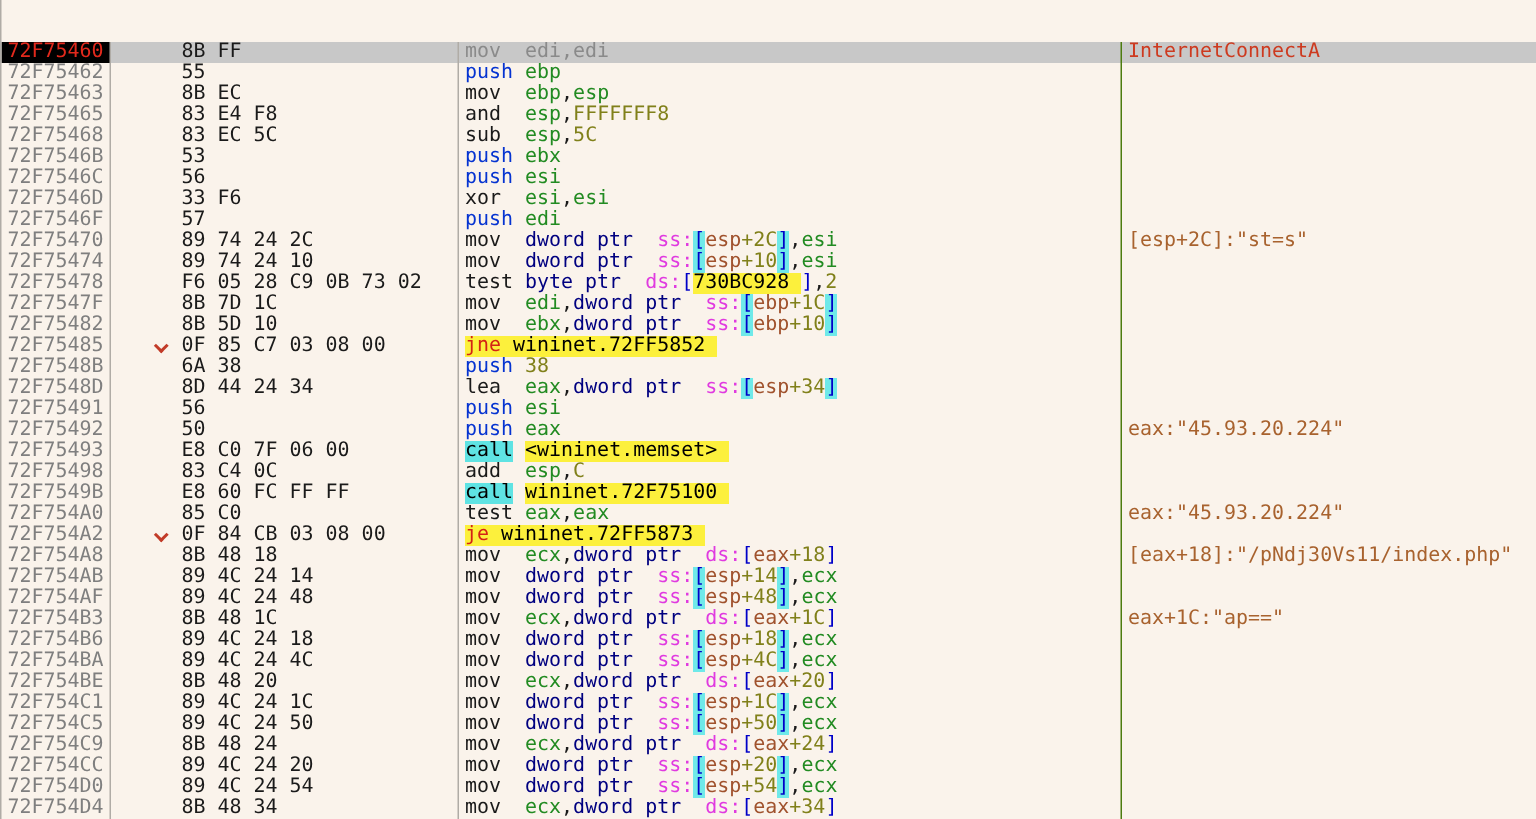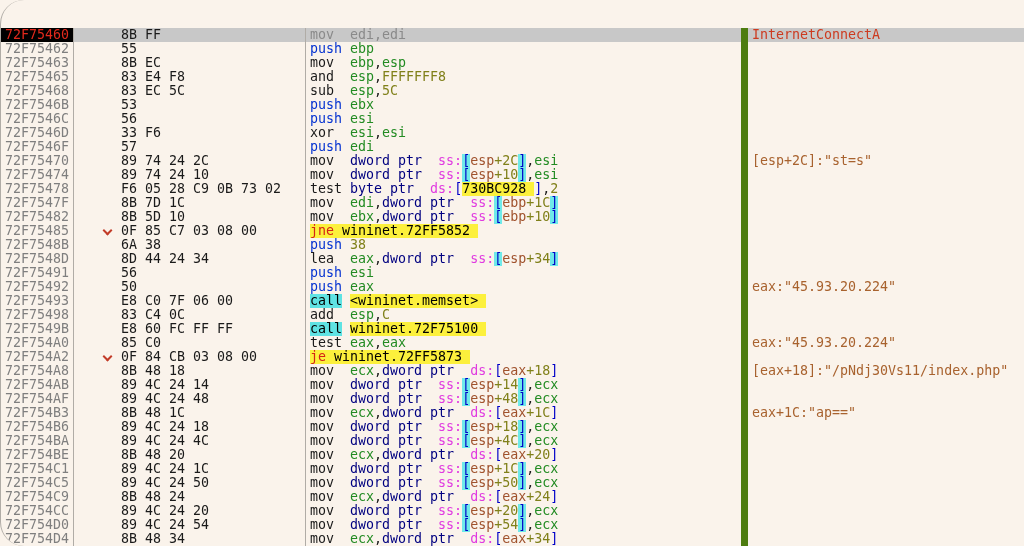--- a/index.html
+++ b/index.html
@@ -1,26 +1,26 @@
 <!DOCTYPE html>
 <html><head>
 <meta charset="utf-8">
 <style>
   html,body{margin:0;padding:0;background:#faf3eb;}
   .view{
     width:1024px;height:546px;overflow:hidden;background:#faf3eb;
     font-family:"DejaVu Sans Mono","Liberation Mono",monospace;
     font-size:13.3px;line-height:14px;white-space:pre;
-    border-left:1px solid #b0aca6;box-sizing:border-box;border-radius:24px;
+    border-left:1px solid #b0aca6;box-sizing:border-box;
   }
   .row{display:flex;height:14px;}
   .cell{box-sizing:border-box;overflow:hidden;flex-shrink:0;}
   .addr{width:73px;padding-left:4px;color:#7f7f7f;border-right:1px solid #b0aca6;}
   .bytes{width:232px;padding-left:47px;color:#1a1a1a;border-right:1px solid #b0aca6;position:relative;}
-  .disasm{width:442px;padding-left:4px;color:#1a1a1a;border-right:7px solid #4d7c0f;}
+  .disasm{width:442px;padding-left:4px;color:#1a1a1a;border-right:1px solid #4d7c0f;}
   .comment{flex:1 1 auto;padding-left:4px;color:#a8622e;overflow:hidden;}
   .row.selected .addr{background:#000000;color:#e2291c;}
   .row.selected .bytes,.row.selected .disasm,.row.selected .comment{background:#c8c8c8;}
   .comment.red{color:#cd3a1f;}
   .chev{
     position:absolute;left:30px;top:3px;width:5px;height:5px;
     border-left:2px solid #c23b28;border-bottom:2px solid #c23b28;
     transform:rotate(-45deg);
   }
   span{white-space:pre;}

